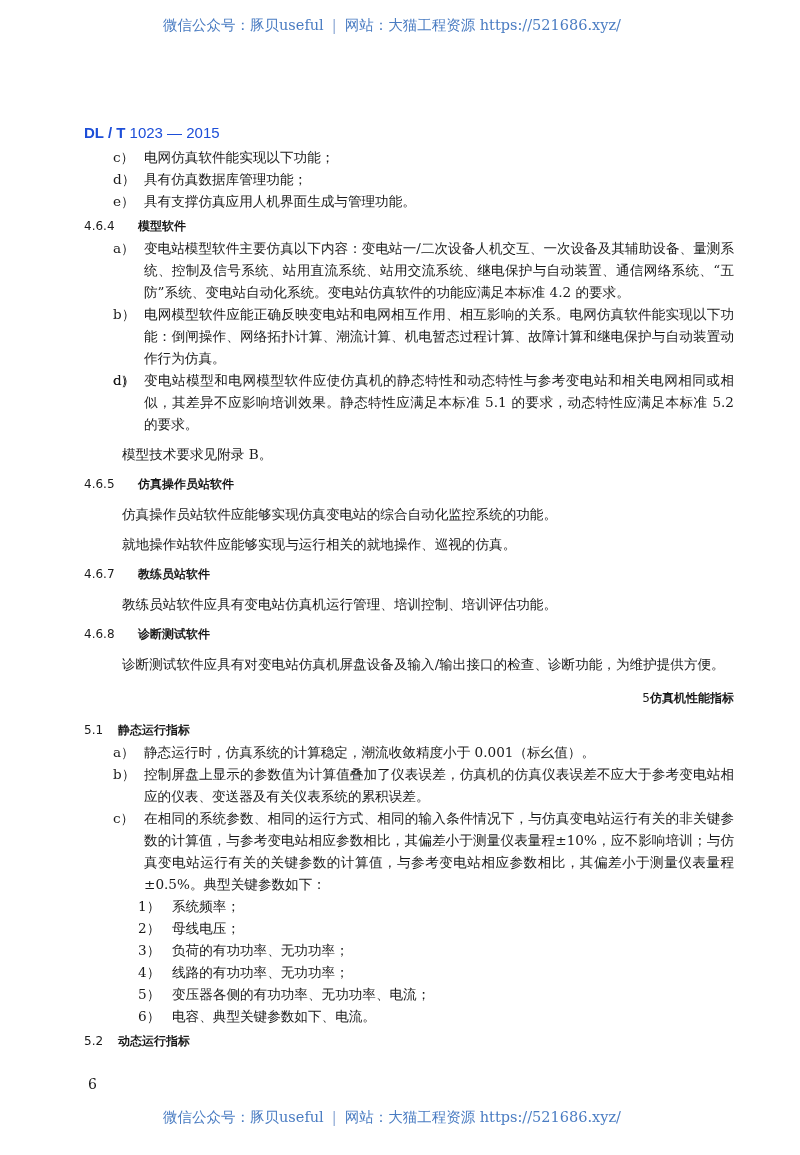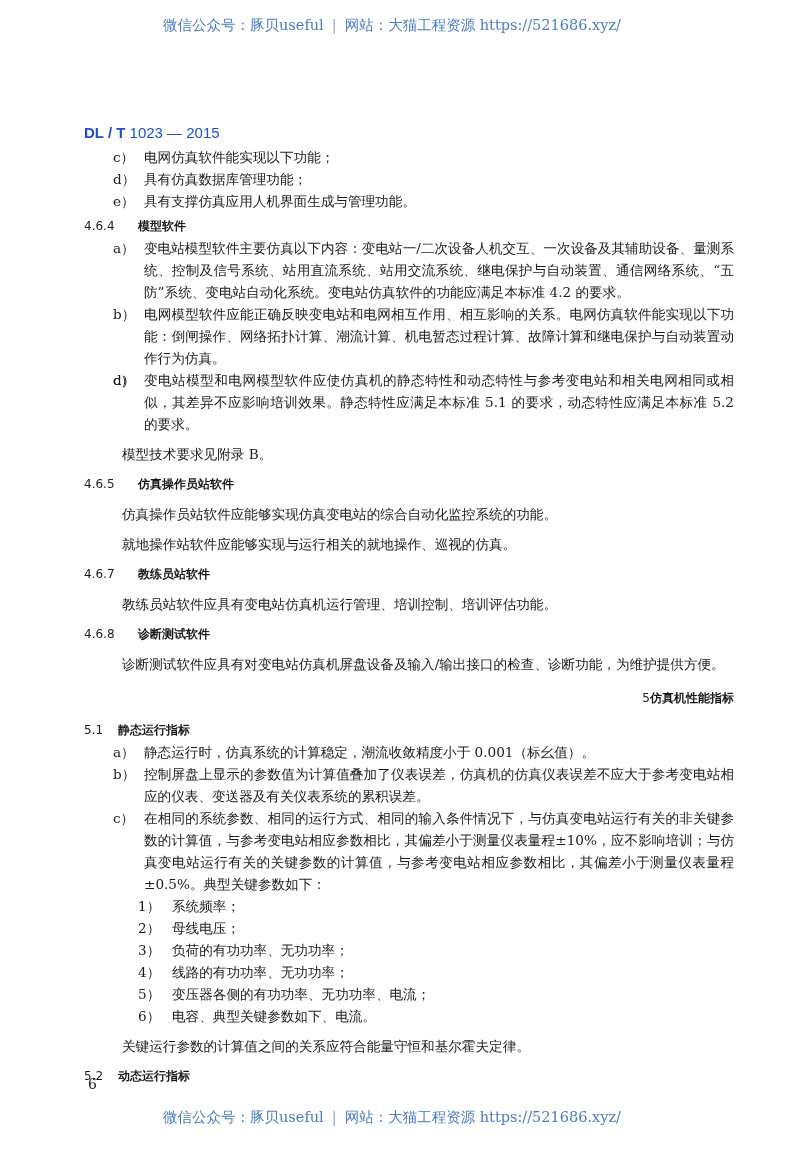--- a/index.html
+++ b/index.html
@@ -68,21 +68,20 @@
   <div class="heading"><span class="num">5.1</span><span>静态运行指标</span></div>
   <p class="item justify"><span class="lbl">a）</span><span>静态运行时，仿真系统的计算稳定，潮流收敛精度小于 0.001（标幺值）。</span></p>
   <p class="item justify"><span class="lbl">b）</span><span>控制屏盘上显示的参数值为计算值叠加了仪表误差，仿真机的仿真仪表误差不应大于参考变电站相应的仪表、变送器及有关仪表系统的累积误差。</span></p>
   <p class="item justify"><span class="lbl">c）</span><span>在相同的系统参数、相同的运行方式、相同的输入条件情况下，与仿真变电站运行有关的非关键参数的计算值，与参考变电站相应参数相比，其偏差小于测量仪表量程±10%，应不影响培训；与仿真变电站运行有关的关键参数的计算值，与参考变电站相应参数相比，其偏差小于测量仪表量程±0.5%。典型关键参数如下：</span></p>
   <p class="sub"><span class="lbl">1）</span><span>系统频率；</span></p>
   <p class="sub"><span class="lbl">2）</span><span>母线电压；</span></p>
   <p class="sub"><span class="lbl">3）</span><span>负荷的有功功率、无功功率；</span></p>
   <p class="sub"><span class="lbl">4）</span><span>线路的有功功率、无功功率；</span></p>
   <p class="sub"><span class="lbl">5）</span><span>变压器各侧的有功功率、无功功率、电流；</span></p>
   <p class="sub"><span class="lbl">6）</span><span>电容、典型关键参数如下、电流。</span></p>
-  <p class="para">关键运行参数的计算值之间的关系应符合能量守恒和基尔霍夫定律。</p>
 
   <div class="heading"><span class="num">5.2</span><span>动态运行指标</span></div>
 </div>
 
 <div class="page-num">6</div>
 
 <div class="watermark wm-bottom">
   <span>微信公众号：豚贝useful</span><span class="sep">|</span><span>网站：大猫工程资源 https://521686.xyz/</span>
 </div>
 

